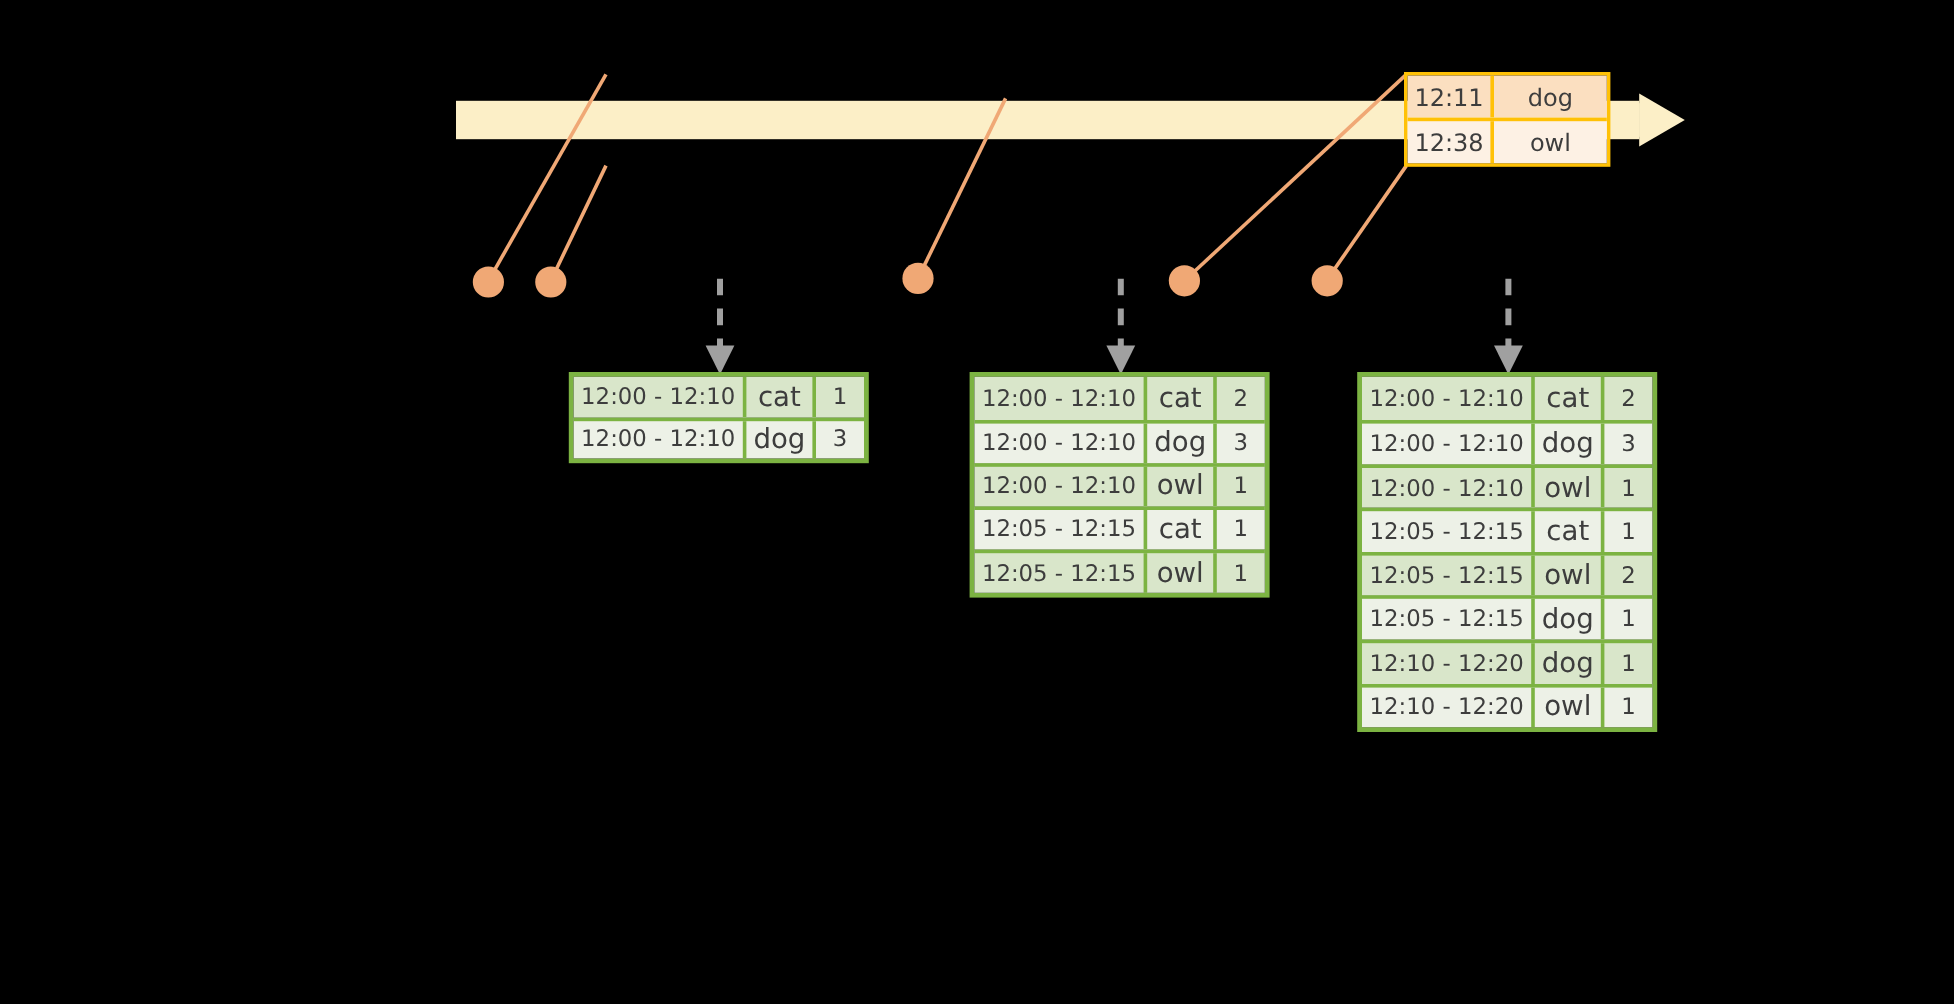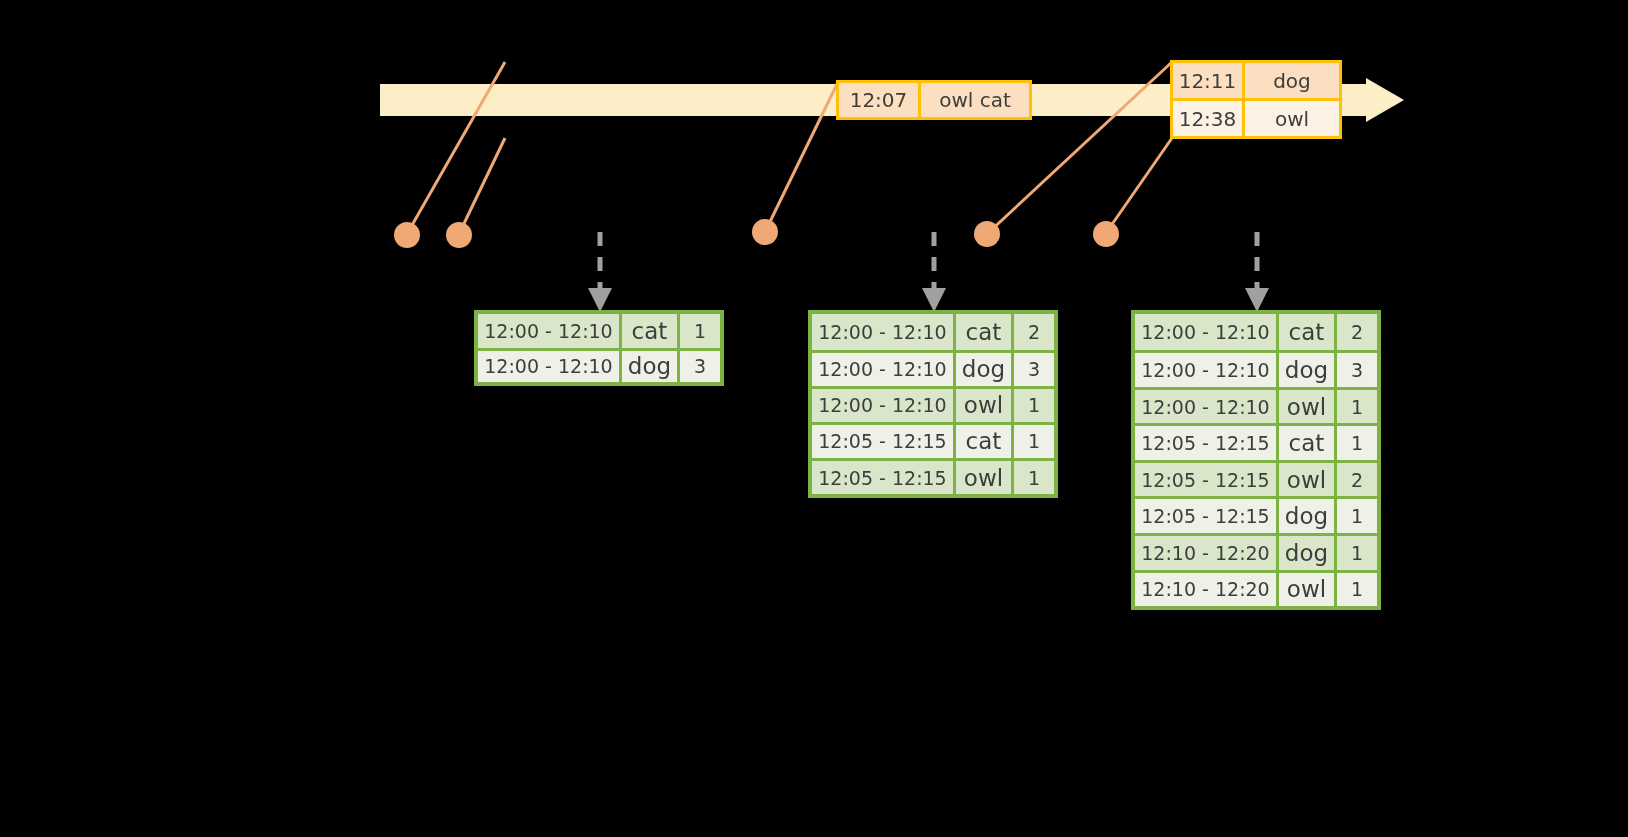--- a/index.html
+++ b/index.html
@@ -148,26 +148,20 @@
     <g fill="#F0A875">
       <circle cx="407" cy="235" r="13"></circle>
       <circle cx="459" cy="235" r="13"></circle>
       <circle cx="765" cy="232" r="13"></circle>
       <circle cx="987" cy="234" r="13"></circle>
       <circle cx="1106" cy="234" r="13"></circle>
     </g>
   </svg>
 
 
-  <div class="event-box" style="left:836px; top:80px; width:196px; height:40px;">
-    <div class="event-row shade-a">
-      <div class="event-time" style="width:82px;">12:07</div>
-      <div class="event-words">owl cat</div>
-    </div>
-  </div>
 
   <div class="event-box" style="left:1170px; top:60px; width:172px; height:79px;">
     <div class="event-row shade-a">
       <div class="event-time" style="width:72px;">12:11</div>
       <div class="event-words">dog</div>
     </div>
     <div class="event-row shade-b">
       <div class="event-time" style="width:72px;">12:38</div>
       <div class="event-words">owl</div>
     </div>

